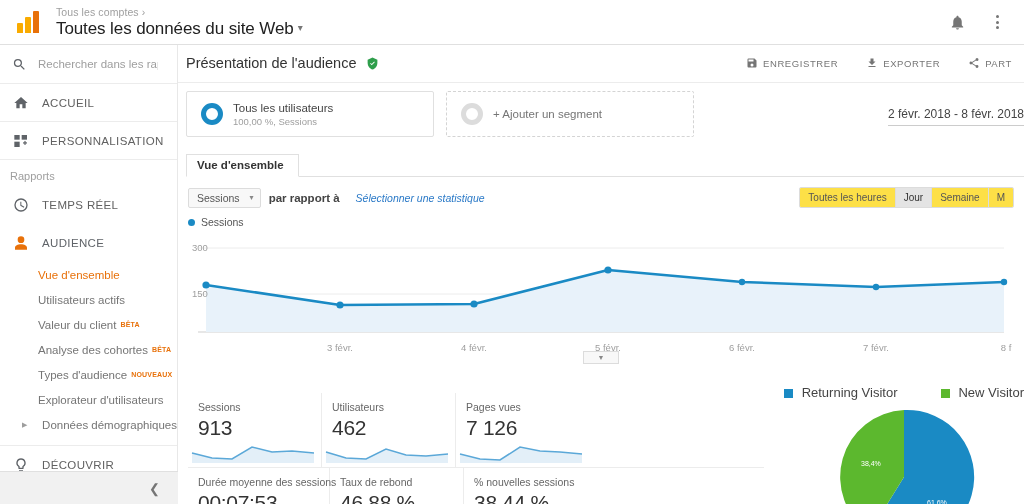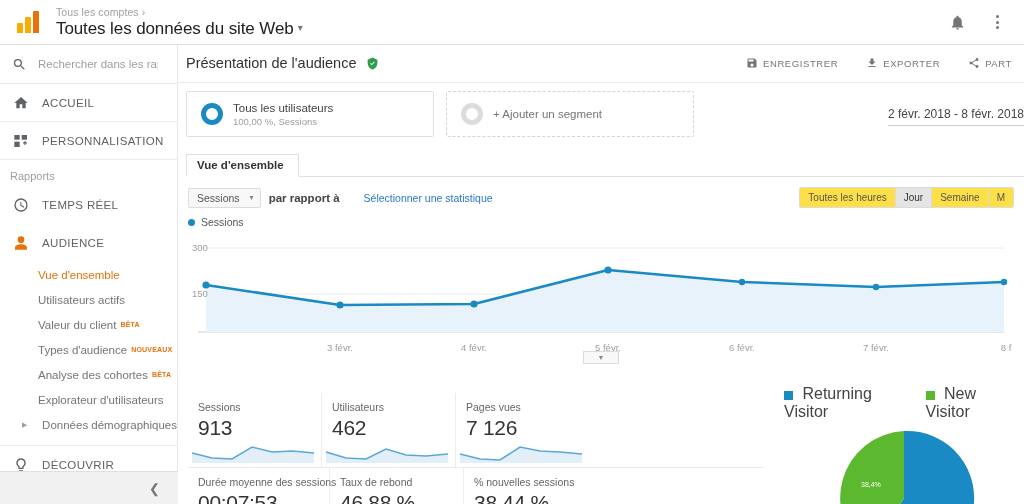--- a/index.html
+++ b/index.html
@@ -120,21 +120,21 @@
   .tabs-fill { flex: 1; }
 
   
   .ctrl-row { display: flex; align-items: center; padding: 10px 10px 0 10px; position: relative; }
   .select-btn {
     border: 1px solid #dcdcdc; background: #f8f8f8; font-size: 10.5px; color: #555;
     padding: 3px 6px 3px 8px; display: flex; align-items: center; gap: 10px; border-radius: 2px; cursor: pointer;
   }
   .select-btn .car { font-size: 8px; color: #888; }
   .ctrl-text { font-size: 11.5px; color: #444; margin-left: 8px; font-weight: bold; }
-  .ctrl-link { font-size: 10.5px; color: #2a79c7; margin-left: 24px; cursor: pointer; }
+  .ctrl-link { font-size: 10.5px; color: #2a79c7; margin-left: 16px; cursor: pointer; font-style: italic; }
   .gran { margin-left: auto; display: flex; border: 1px solid #dcdcdc; border-radius: 2px; overflow: hidden; }
   .gran div {
     font-size: 10px; color: #555; padding: 4px 8px; background: #fde047;
     border-right: 1px solid #dcdcdc; cursor: pointer; white-space: nowrap;
   }
   .gran div:last-child { border-right: none; }
   .gran div.sel { background: #e4e4e4; color: #333; }
 
   
   .chart-wrap { position: relative; margin: 8px 10px 0 10px; height: 130px; }
@@ -159,21 +159,21 @@
   }
   .card:last-child { border-right: none; }
   .card-label { font-size: 10.5px; color: #666; white-space: nowrap; }
   .card-value { font-size: 21px; color: #333; font-weight: 300; margin-top: 3px; letter-spacing: -.3px; }
   .spark { position: absolute; left: 2px; bottom: 4px; }
   .cards-sep { border-top: 1px solid #ececec; margin-right: 4px; }
   .card.wide { width: 142px; }
 
   
   .pie-panel { position: absolute; left: 606px; top: 340px; width: 240px; }
-  .pie-legend { display: flex; align-items: center; justify-content: flex-start; gap: 6px; font-size: 16px; color: #444; }
+  .pie-legend { display: flex; align-items: center; justify-content: space-between; gap: 6px; font-size: 13px; color: #444; }
   .pie-legend .sw { width: 9px; height: 9px; display: inline-block; margin-right: 5px; vertical-align: -1px; }
   .pie-svg { display: block; margin: 4px auto 0 auto; }
   .pie-lbl { font-size: 7px; fill: #fff; }
 </style>
 </head>
 <body>
 
 <div id="app">
 
   <div class="topbar">
@@ -264,26 +264,26 @@
         <span>Vue d'ensemble</span>
       </div>
       <div class="subitem">
         <span>Utilisateurs actifs</span>
       </div>
       <div class="subitem">
         <span>Valeur du client</span>
         <span class="badge">BÊTA</span>
       </div>
       <div class="subitem">
+        <span>Analyse des cohortes</span>
+        <span class="badge">BÊTA</span>
+      </div>
+      <div class="subitem">
         <span>Types d'audience</span>
         <span class="badge">NOUVEAUX</span>
-      </div>
-      <div class="subitem">
-        <span>Analyse des cohortes</span>
-        <span class="badge">BÊTA</span>
       </div>
       <div class="subitem">
         <span>Explorateur d'utilisateurs</span>
       </div>
       <div class="subitem has-arrow">
         <span class="arrow">▶</span>
         <span>Données démographiques</span>
       </div>
     </div>
 

